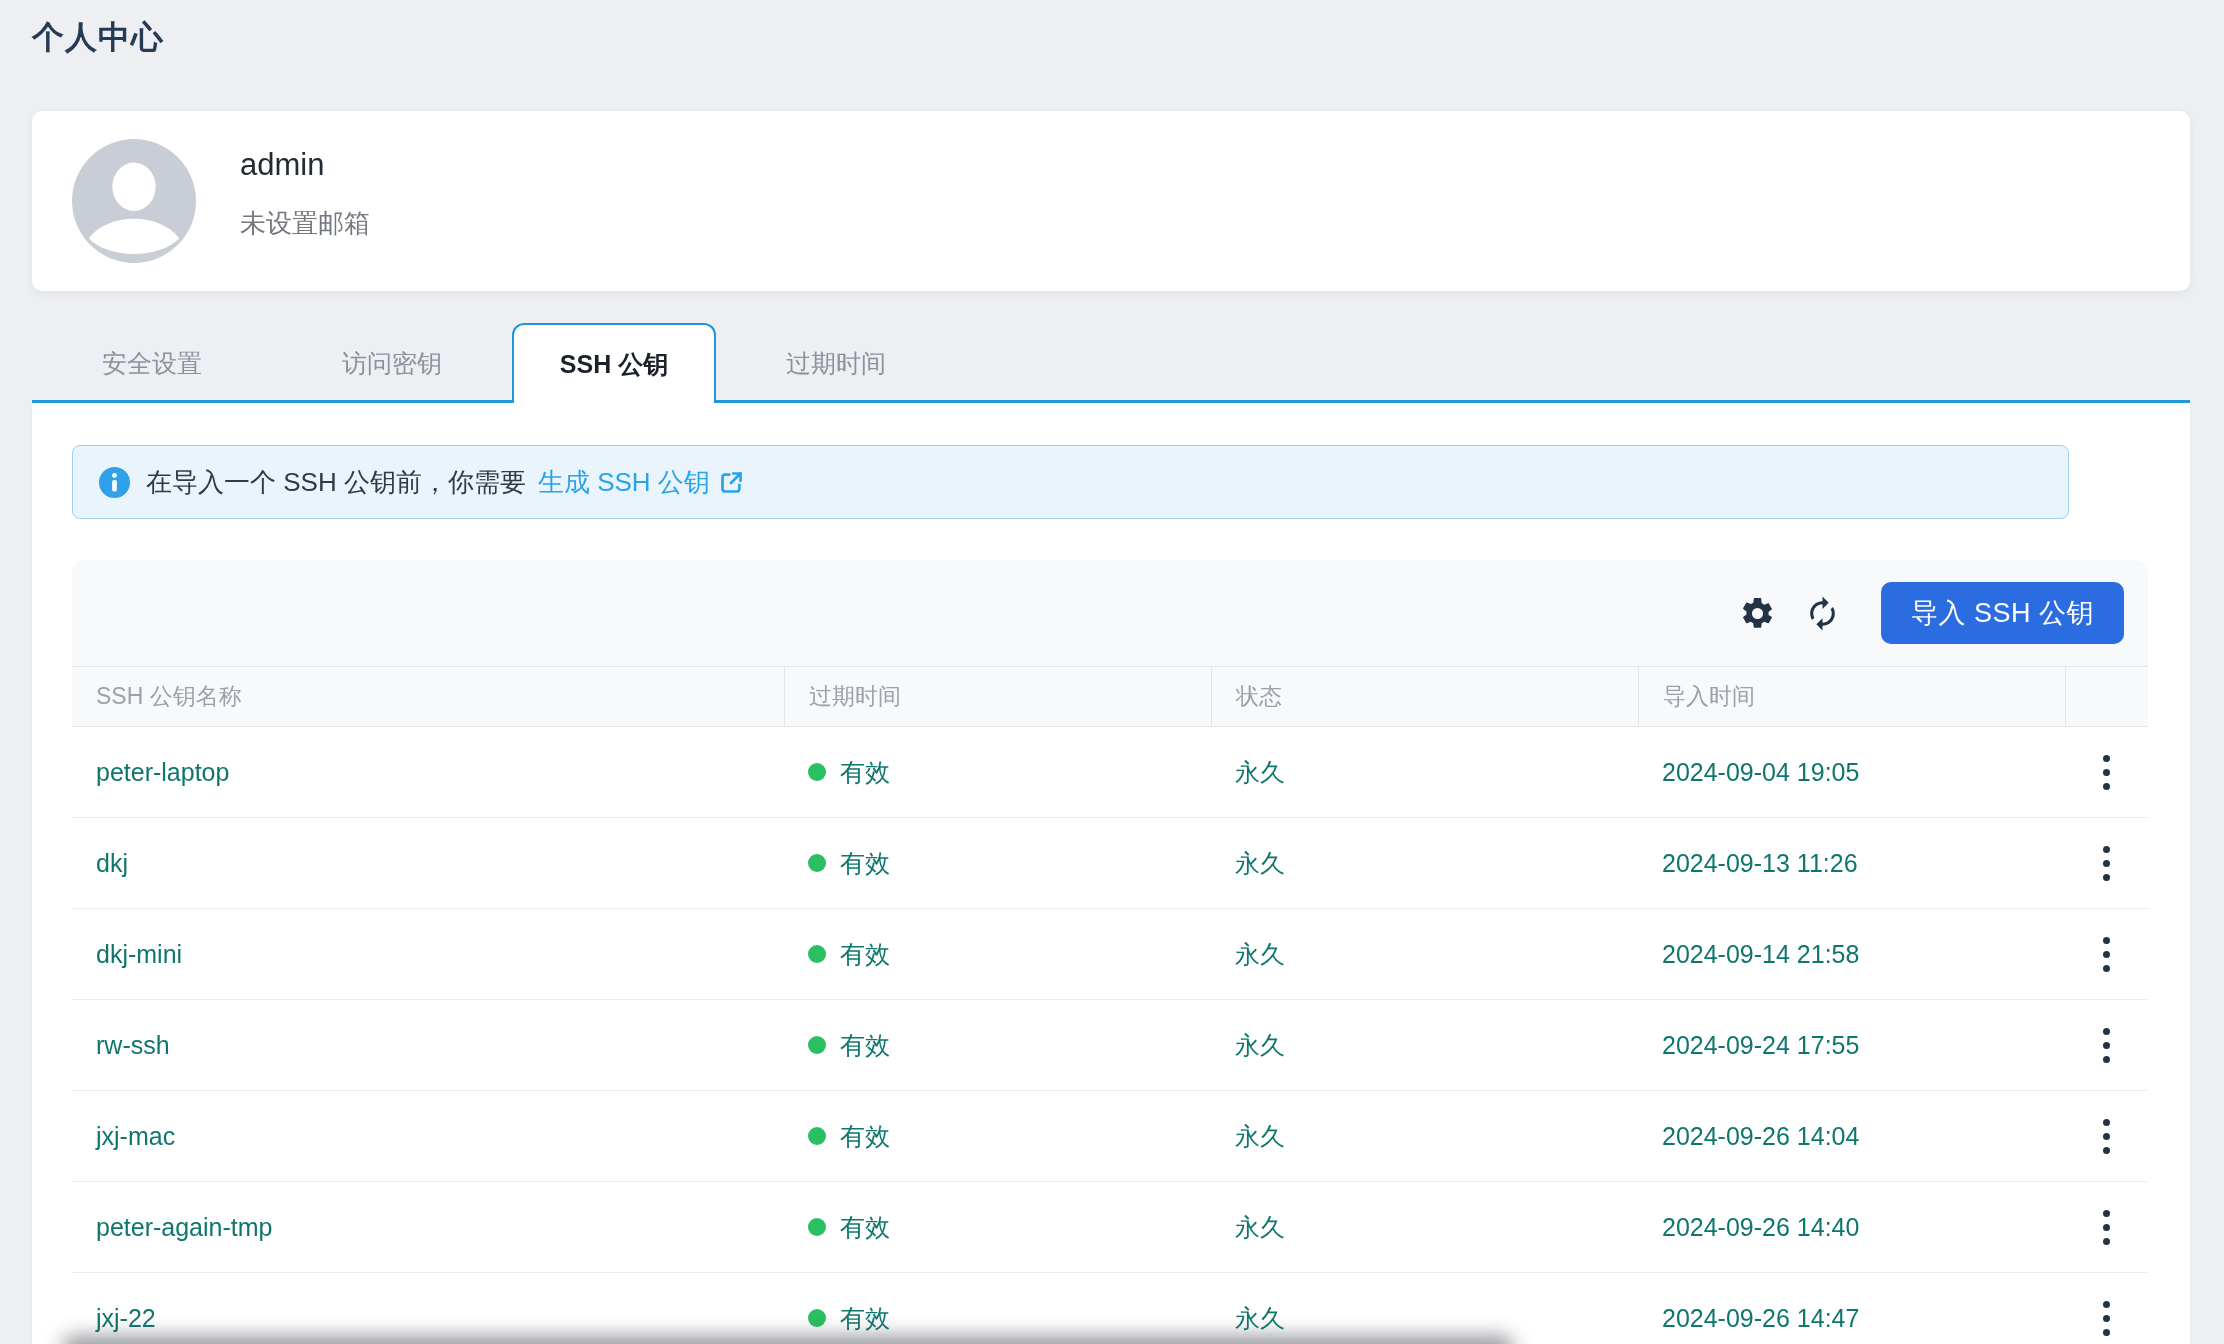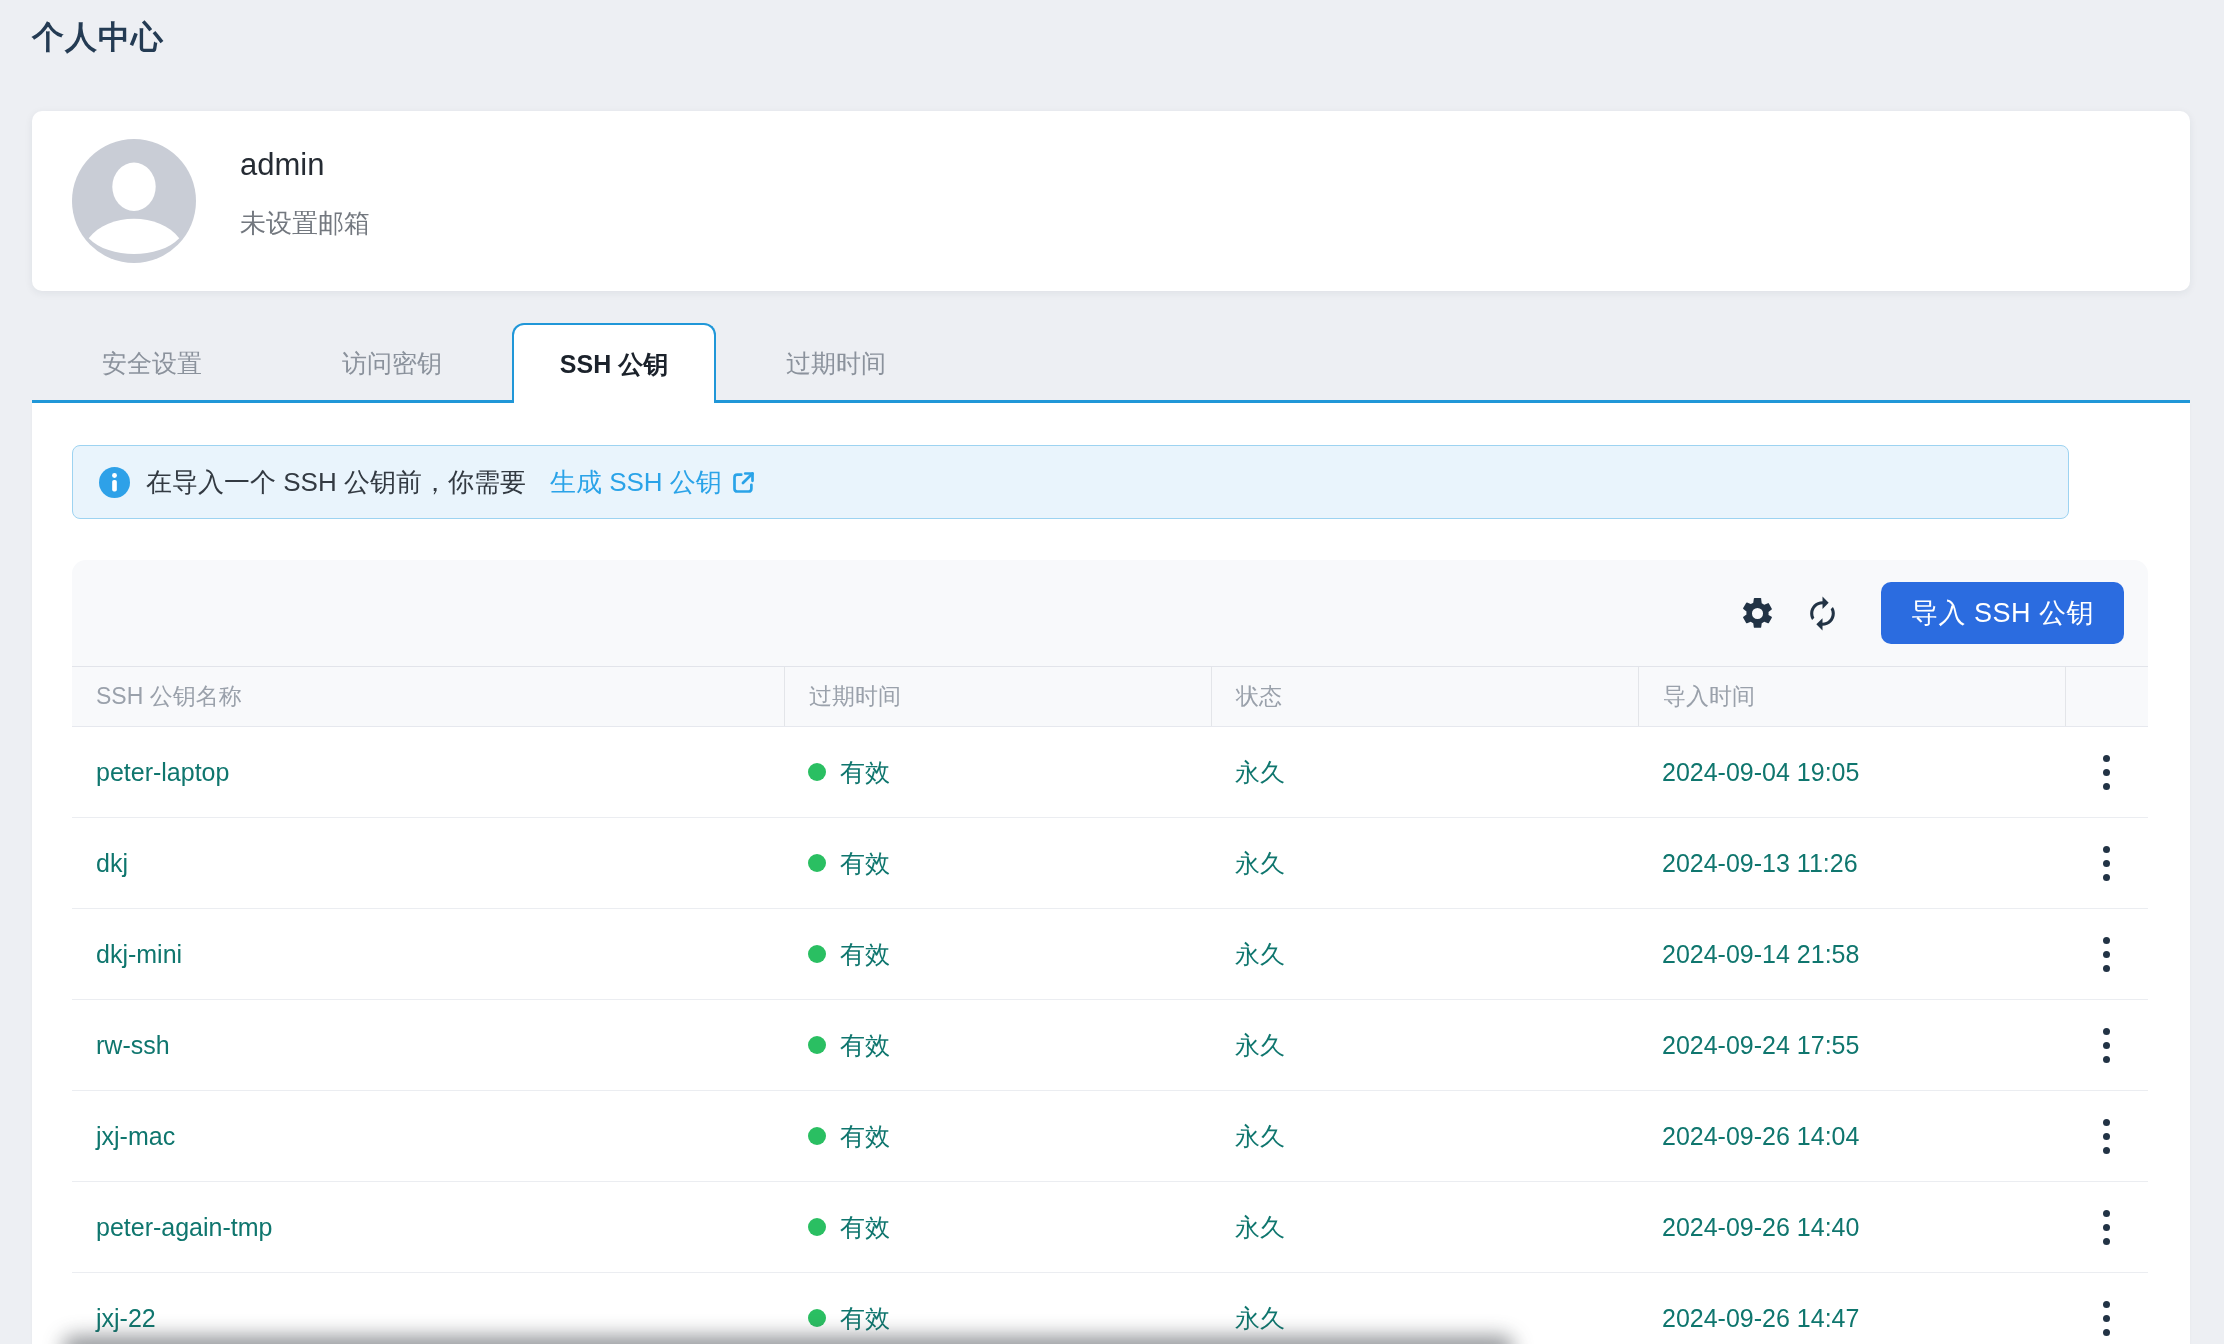--- a/index.html
+++ b/index.html
@@ -24,21 +24,21 @@
        border-radius:12px 12px 0 0;color:#1b222b;font-weight:700;position:relative;z-index:2;}
 
   
   .panel{position:absolute;left:32px;top:403px;width:2158px;height:997px;background:#ffffff;
          box-shadow:0 1px 3px rgba(0,0,0,.04);}
 
   .banner{position:absolute;left:40px;top:42px;width:1997px;height:74px;box-sizing:border-box;
           background:var(--banner-bg);border:1.5px solid var(--banner-border);border-radius:8px;
           display:flex;align-items:center;padding-left:26px;font-size:26px;color:#333a42;text-align:right;}
   .banner .info-ic{width:31px;height:31px;margin-right:16px;flex:none;}
-  .banner-link{color:var(--link-blue);text-decoration:none;display:inline-flex;align-items:center;margin-left:24px;cursor:pointer;}
+  .banner-link{color:var(--link-blue);text-decoration:none;display:inline-flex;align-items:center;margin-left:12px;cursor:pointer;}
   .banner-link .ext-ic{width:27px;height:27px;margin-left:8px;}
 
   
   .table-block{position:absolute;left:40px;top:157px;width:2076px;}
   .toolbar{height:106px;background:#f8f9fb;border-radius:14px 14px 0 0;display:flex;align-items:center;
            justify-content:flex-end;padding-right:24px;box-sizing:border-box;}
   .icon-btn{width:37px;height:37px;flex:none;cursor:pointer;color:#223345;}
   .icon-btn + .icon-btn{margin-left:28px;}
   .primary-btn{margin-left:40px;height:62px;padding:0 30px;background:var(--button-blue);color:#fff;
            border:none;border-radius:10px;font-size:27px;font-family:inherit;letter-spacing:.5px;cursor:pointer;}

